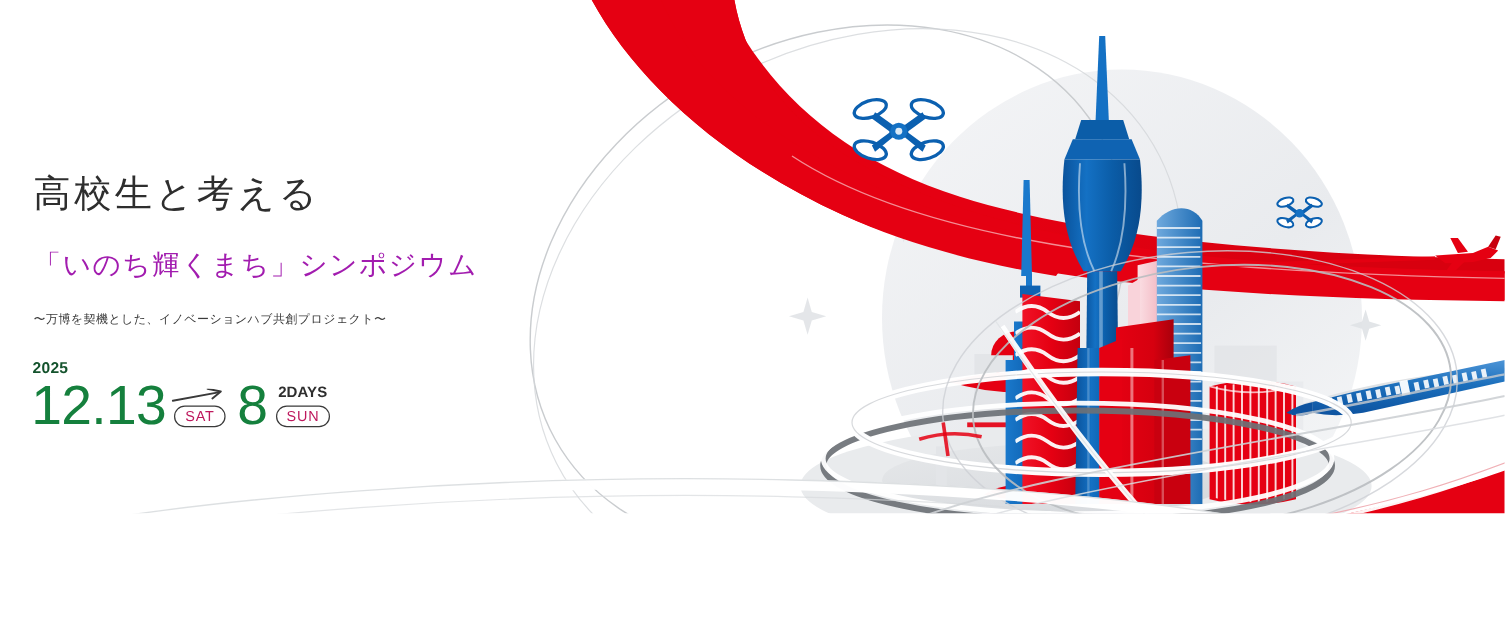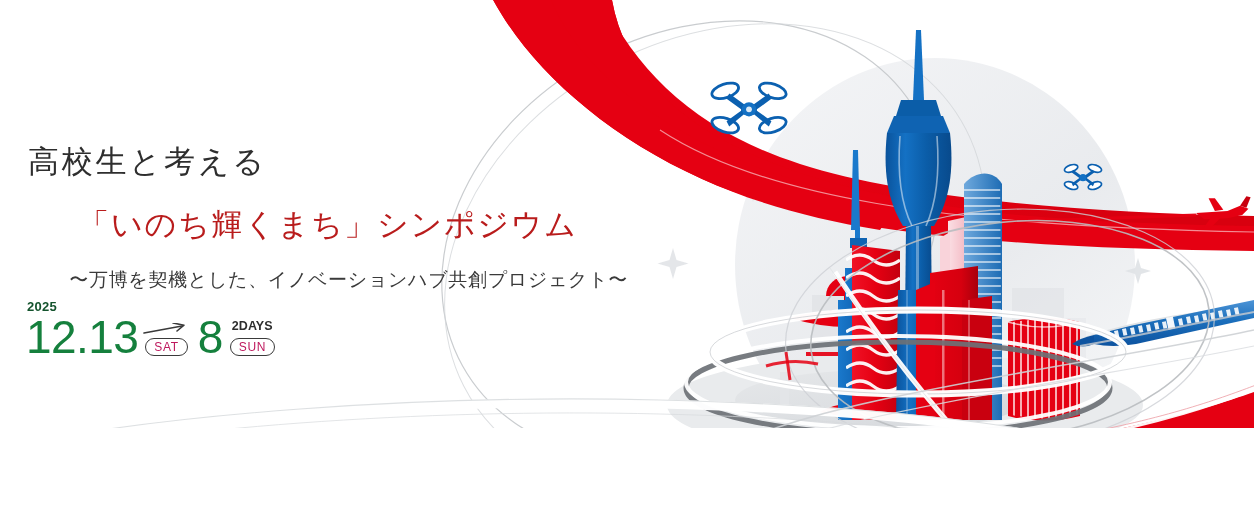--- a/index.html
+++ b/index.html
@@ -21,37 +21,35 @@
   }
   .title-l1{
     font-size:31px;
     line-height:1.0;
     letter-spacing:.09em;
     color:#2e2e2e;
     font-weight:500;
     white-space:nowrap;
   }
   .title-l2{
-    font-size:31px;
+    font-size:23px;
     line-height:1.0;
     letter-spacing:.055em;
-    color:#b91c1c;
+    color:#a21caf;
     font-weight:500;
     margin-top:32px;
     white-space:nowrap;
-    text-align:center;
   }
   .subtitle{
-    font-size:19px;
+    font-size:10px;
     letter-spacing:.035em;
     color:#3a3a3a;
     font-weight:400;
     margin-top:27px;
     white-space:nowrap;
-    text-align:right;
   }
 
   
   .date-row{
     position:absolute;
     left:26px; top:316px;
     display:flex;
     align-items:flex-end;
     z-index:5;
     color:#2e2e2e;

